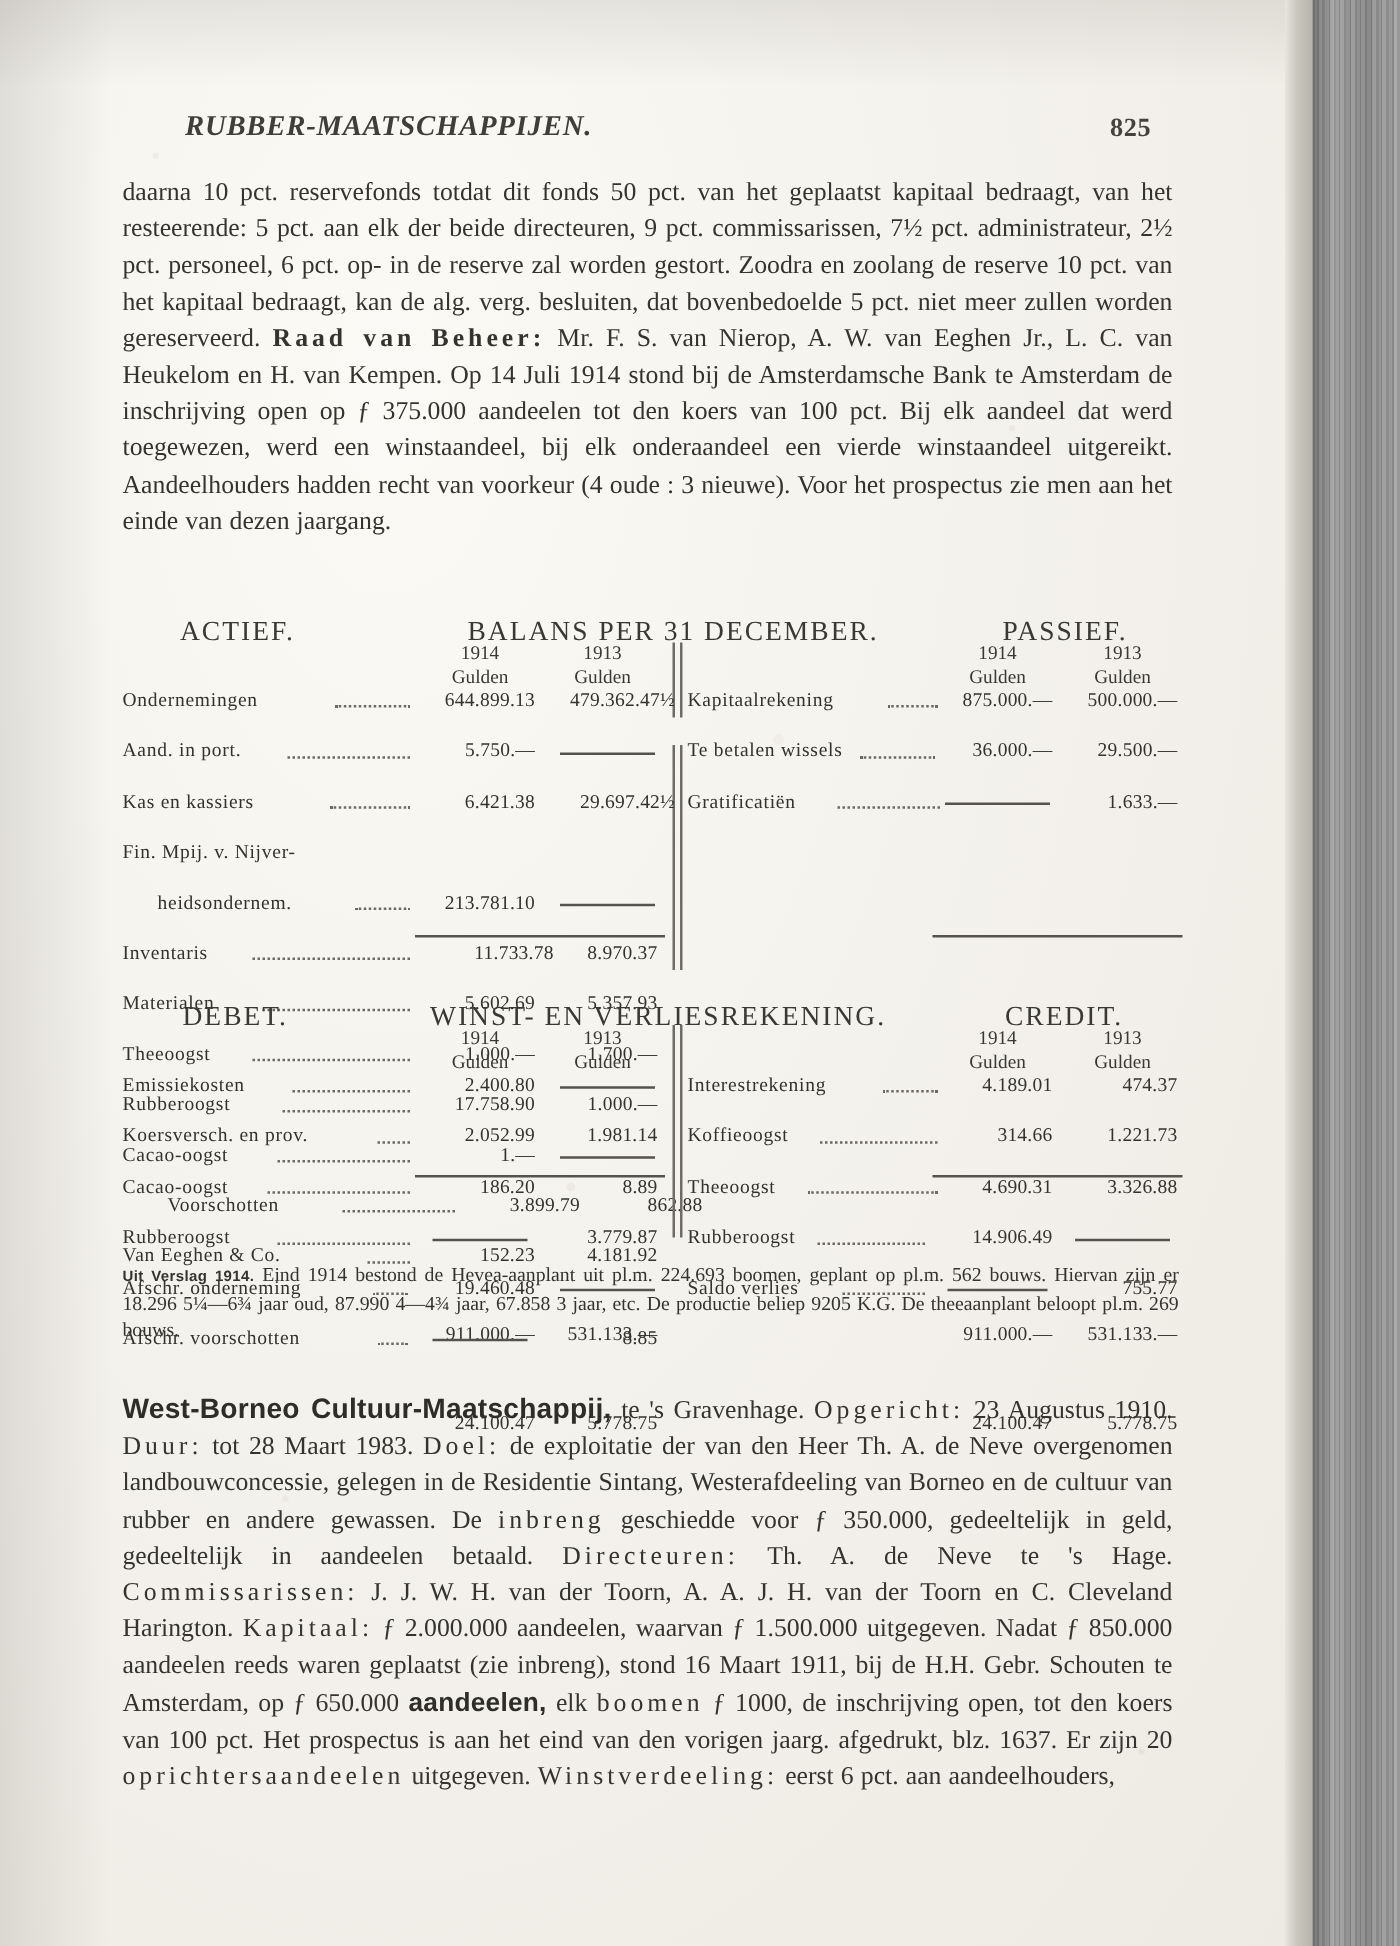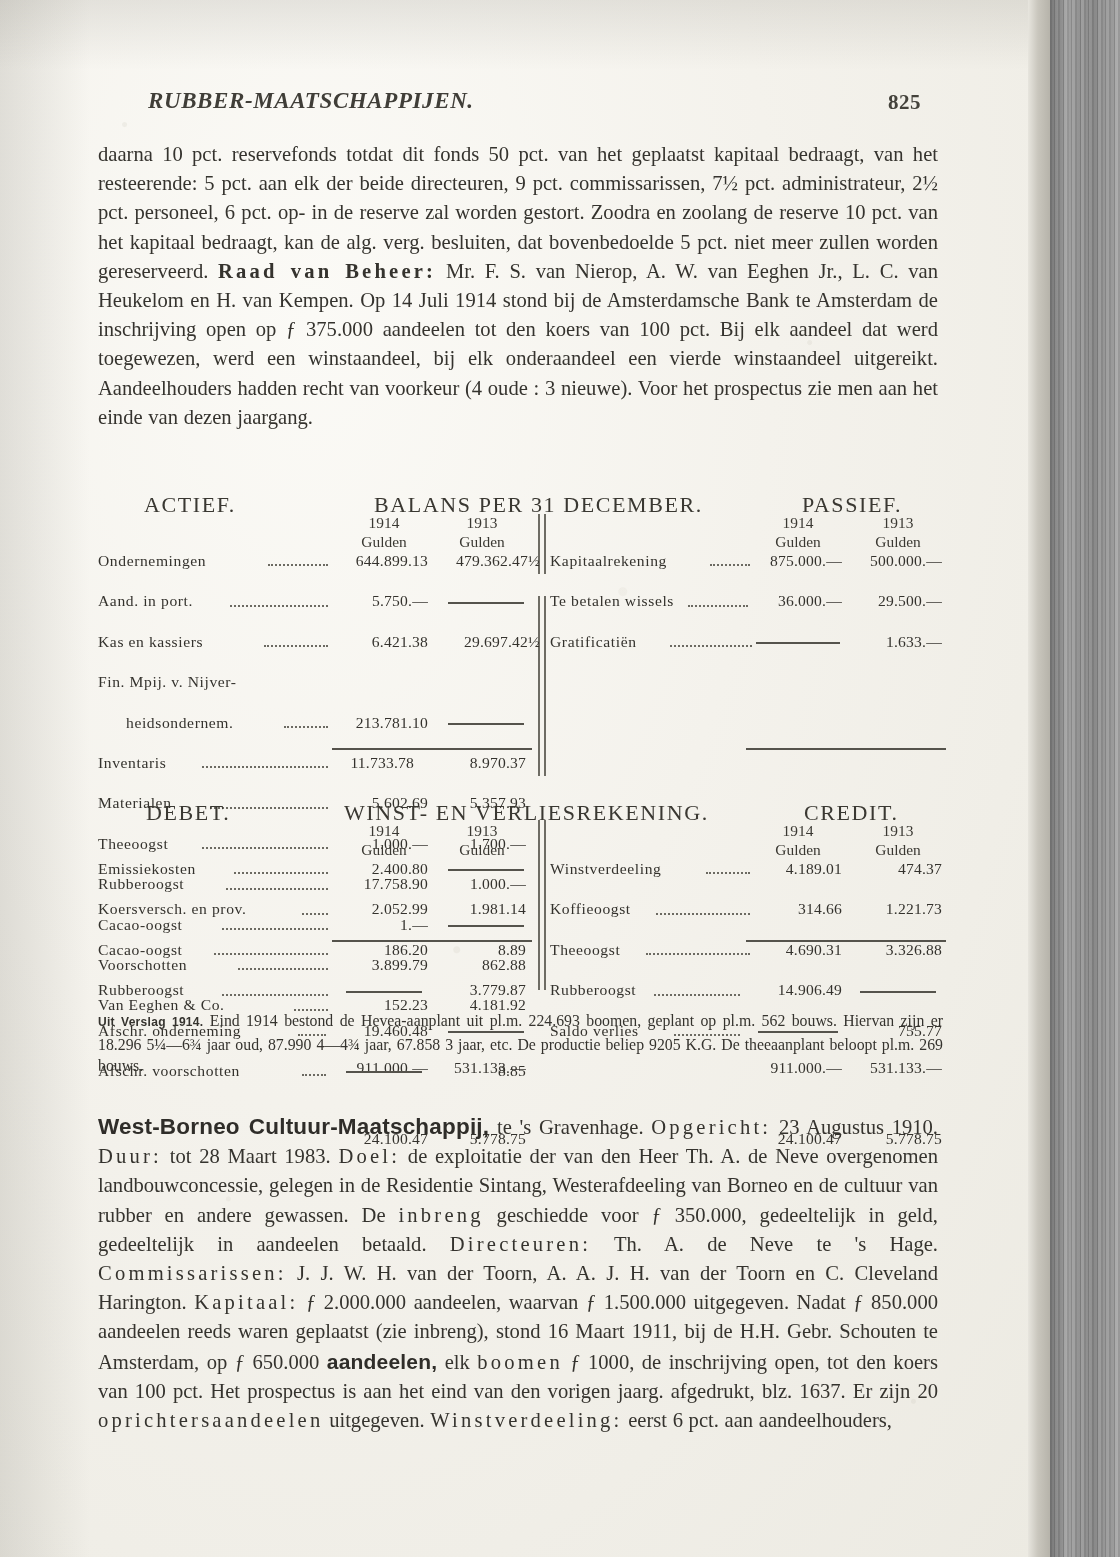--- a/index.html
+++ b/index.html
@@ -222,21 +222,21 @@
     <div class="ln" style="top:80px;">
       <span class="lbl" style="left:28px;">heidsondernem.</span>
       <span class="dots" style="left:186px;width:44px;"></span>
       <span class="num" style="left:234px;">213.781.10</span>
       <span class="dash" style="left:350px;width:76px;"></span>
     </div>
 
     <div class="ln" style="top:100px;">
       <span class="lbl">Inventaris</span>
       <span class="dots" style="left:104px;width:126px;"></span>
-      <span class="num" style="left:220px;">11.733.78</span>
+      <span class="num" style="left:249px;">11.733.78</span>
       <span class="num" style="left:332px;">8.970.37</span>
     </div>
     <div class="ln" style="top:120px;">
       <span class="lbl">Materialen</span>
       <span class="dots" style="left:112px;width:118px;"></span>
       <span class="num" style="left:234px;">5.602.69</span>
       <span class="num" style="left:332px;">5.357.93</span>
     </div>
     <div class="ln" style="top:140px;">
       <span class="lbl">Theeoogst</span>
@@ -249,21 +249,21 @@
       <span class="dots" style="left:128px;width:102px;"></span>
       <span class="num" style="left:234px;">17.758.90</span>
       <span class="num" style="left:332px;">1.000.—</span>
     </div>
     <div class="ln" style="top:180px;">
       <span class="lbl">Cacao-oogst</span>
       <span class="dots" style="left:124px;width:106px;"></span>
       <span class="num" style="left:234px;">1.—</span>
       <span class="dash" style="left:350px;width:76px;"></span>
     </div>
-    <div class="ln" style="top:200px;">
+    <div class="ln" style="top:200px;margin-left:36px;">
       <span class="lbl">Voorschotten</span>
       <span class="dots" style="left:140px;width:90px;"></span>
       <span class="num" style="left:234px;">3.899.79</span>
       <span class="num" style="left:332px;">862.88</span>
     </div>
     <div class="ln" style="top:220px;">
       <span class="lbl">Van Eeghen &amp; Co.</span>
       <span class="dots" style="left:196px;width:34px;"></span>
       <span class="num" style="left:234px;">152.23</span>
       <span class="num" style="left:332px;">4.181.92</span>
@@ -302,21 +302,21 @@
     </div>
 
     <div class="vline" style="left:440px;top:20px;height:170px;"></div>
     <div class="vline2" style="left:446px;top:20px;height:170px;"></div>
 
     <div class="ln" style="top:0px;">
       <span class="lbl">Emissiekosten</span>
       <span class="dots" style="left:136px;width:94px;"></span>
       <span class="num" style="left:234px;">2.400.80</span>
       <span class="dash" style="left:350px;width:76px;"></span>
-      <span class="lbl2" style="left:452px;">Winstverdeeling</span>
+      <span class="lbl2" style="left:452px;">Interestrekening</span>
       <span class="dots" style="left:608px;width:44px;"></span>
       <span class="num" style="left:648px;">4.189.01</span>
       <span class="num" style="left:748px;">474.37</span>
     </div>
 
     <div class="ln" style="top:20px;">
       <span class="lbl">Koersversch. en prov.</span>
       <span class="dots" style="left:204px;width:26px;"></span>
       <span class="num" style="left:234px;">2.052.99</span>
       <span class="num" style="left:332px;">1.981.14</span>

